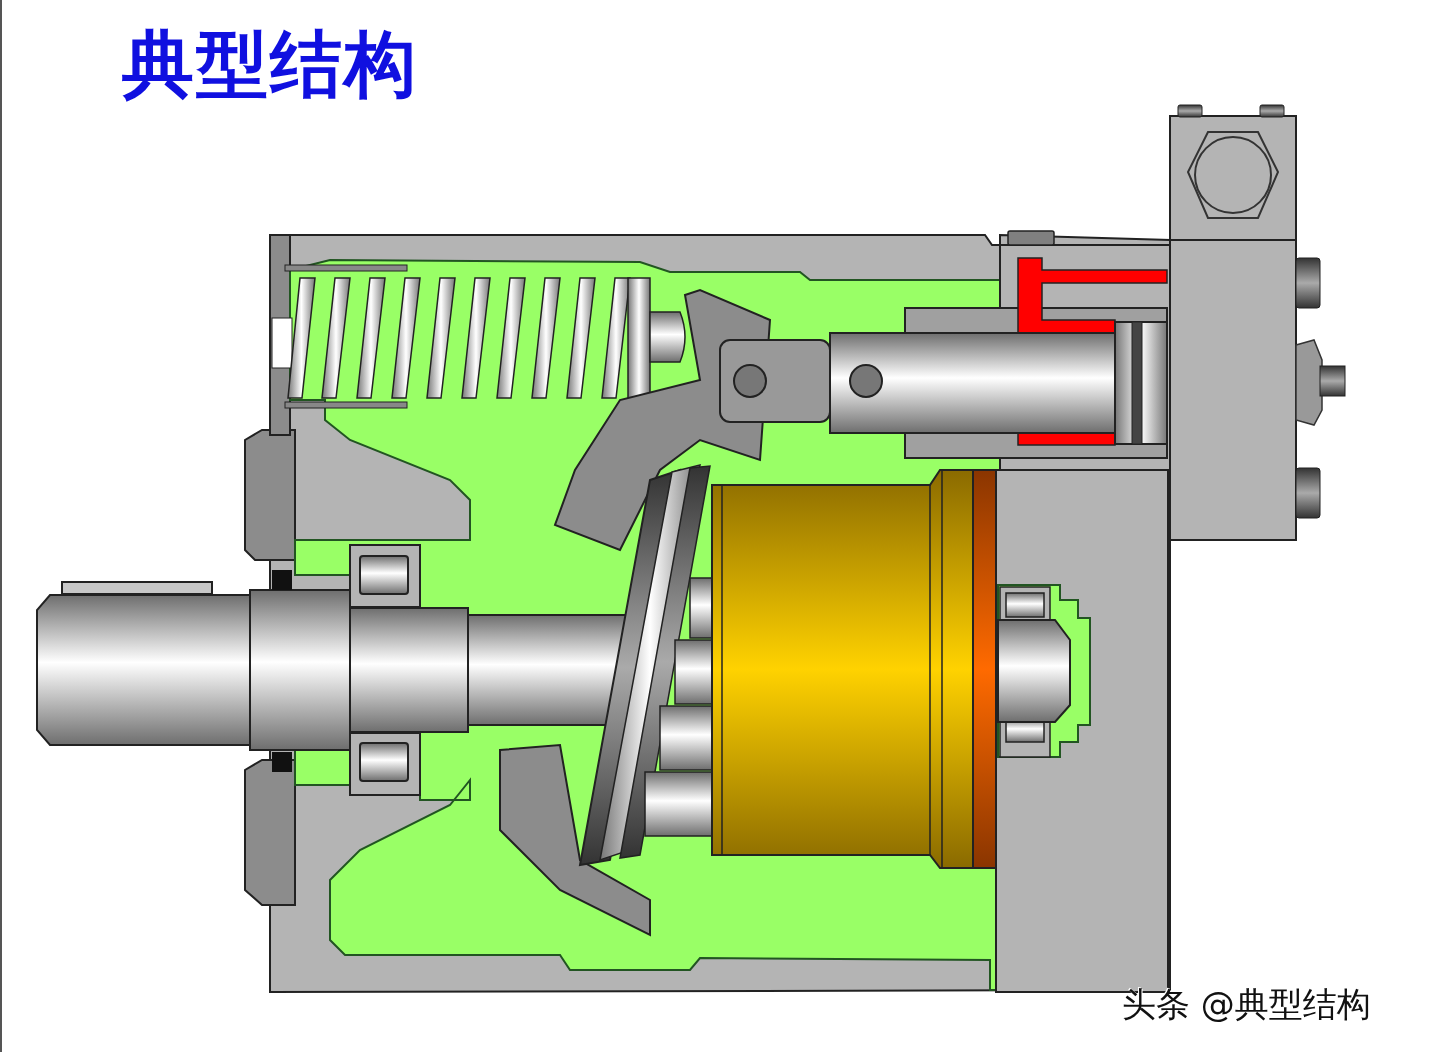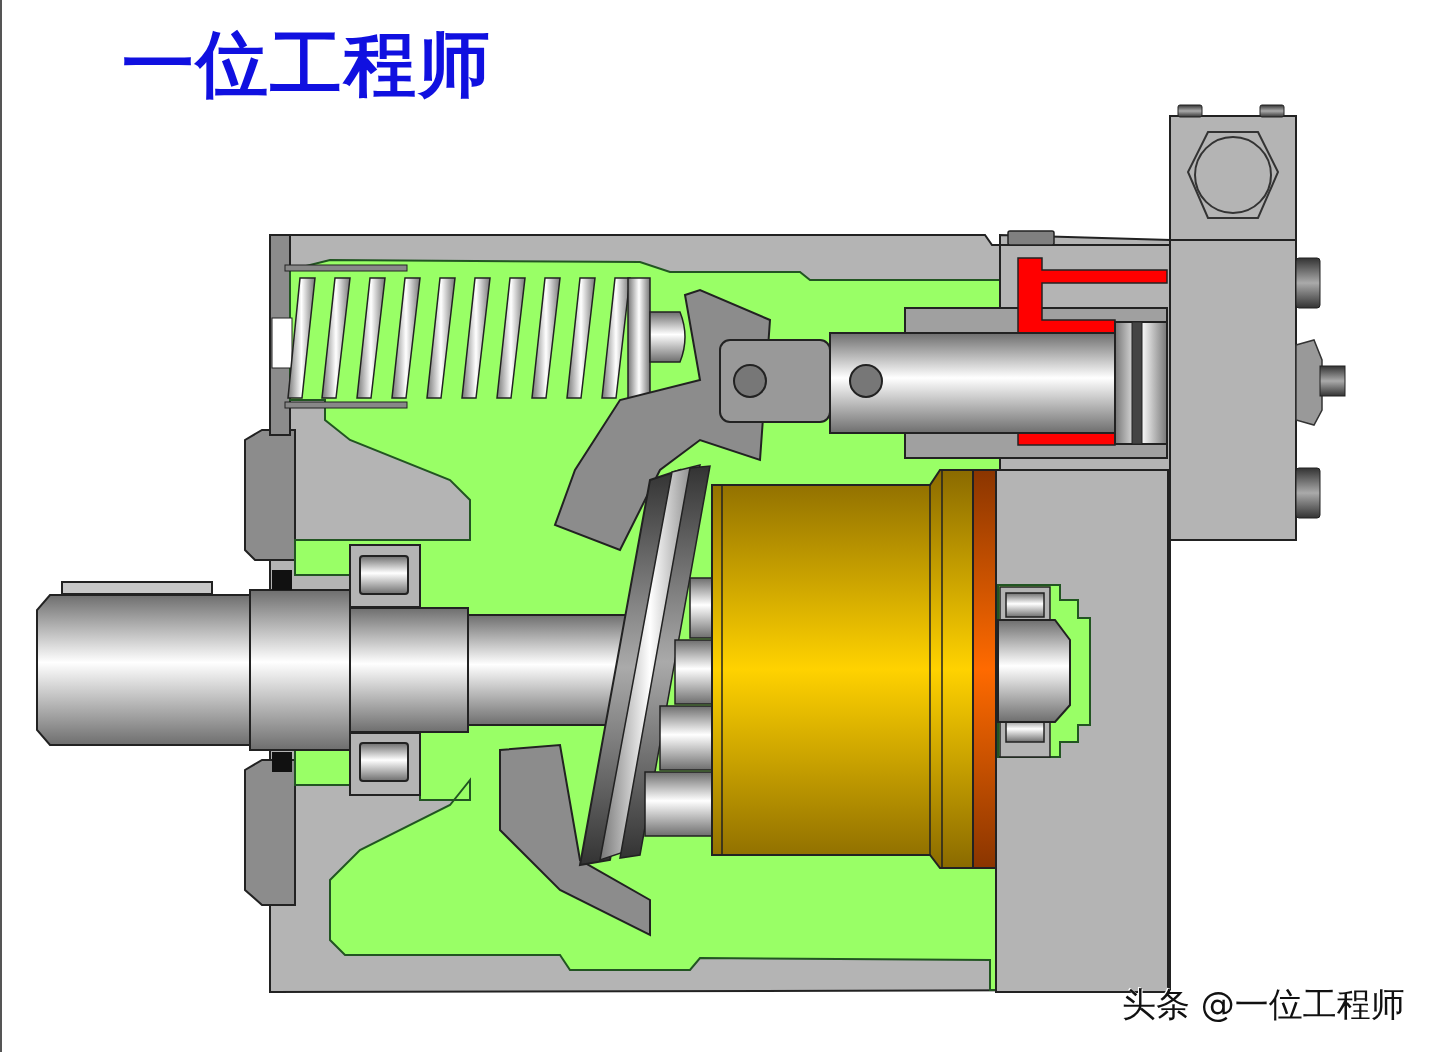--- a/index.html
+++ b/index.html
@@ -6,21 +6,21 @@
   body { width:1453px; height:1052px; position:relative; overflow:hidden; font-family:"DejaVu Serif", serif; }
   .left-border { position:absolute; left:0; top:0; width:2px; height:1052px; background:#555; }
   .title { position:absolute; left:122px; top:28px; font-family:"DejaVu Serif", serif; font-size:72px; font-weight:bold; color:#1010e0; letter-spacing:2px; line-height:1; }
   .watermark { position:absolute; left:1122px; top:982px; font-family:"DejaVu Sans", sans-serif; font-size:34px; color:#111; text-shadow:1px 1px 0 #fff, -1px -1px 0 #fff; }
   svg.diagram { position:absolute; left:0; top:0; }
 </style>
 </head>
 <body>
 
 <div class="left-border"></div>
-<div class="title">一位工程师</div>
+<div class="title">典型结构</div>
 
 <svg class="diagram" width="1453" height="1052" viewBox="0 0 1453 1052">
   <defs>
     <linearGradient id="steel" x1="0" y1="0" x2="0" y2="1">
       <stop offset="0" stop-color="#6e6e6e"></stop>
       <stop offset="0.45" stop-color="#ffffff"></stop>
       <stop offset="1" stop-color="#6e6e6e"></stop>
     </linearGradient>
     <linearGradient id="steelH" x1="0" y1="0" x2="1" y2="0">
       <stop offset="0" stop-color="#777"></stop>
@@ -153,13 +153,13 @@
     <rect x="1260" y="105" width="24" height="12" rx="2" fill="url(#darkSteel)" stroke="#222"></rect>
     <polygon points="1208,132 1258,132 1278,172 1258,218 1208,218 1188,172" fill="#b4b4b4" stroke="#333" stroke-width="2"></polygon>
     <circle cx="1233" cy="175" r="38" fill="#b4b4b4" stroke="#333" stroke-width="2"></circle>
     <rect x="1296" y="258" width="24" height="50" rx="3" fill="url(#darkSteel)" stroke="#222"></rect>
     <rect x="1296" y="468" width="24" height="50" rx="3" fill="url(#darkSteel)" stroke="#222"></rect>
     <polygon points="1296,345 1314,340 1322,360 1322,410 1314,425 1296,420" fill="#999" stroke="#333" stroke-width="1.5"></polygon>
     <rect x="1320" y="366" width="25" height="30" fill="url(#darkSteel)" stroke="#222"></rect>
   </g>
 </svg>
 
-<div class="watermark">头条 @一位工程师</div>
+<div class="watermark">头条 @典型结构</div>
 
 </body></html>

